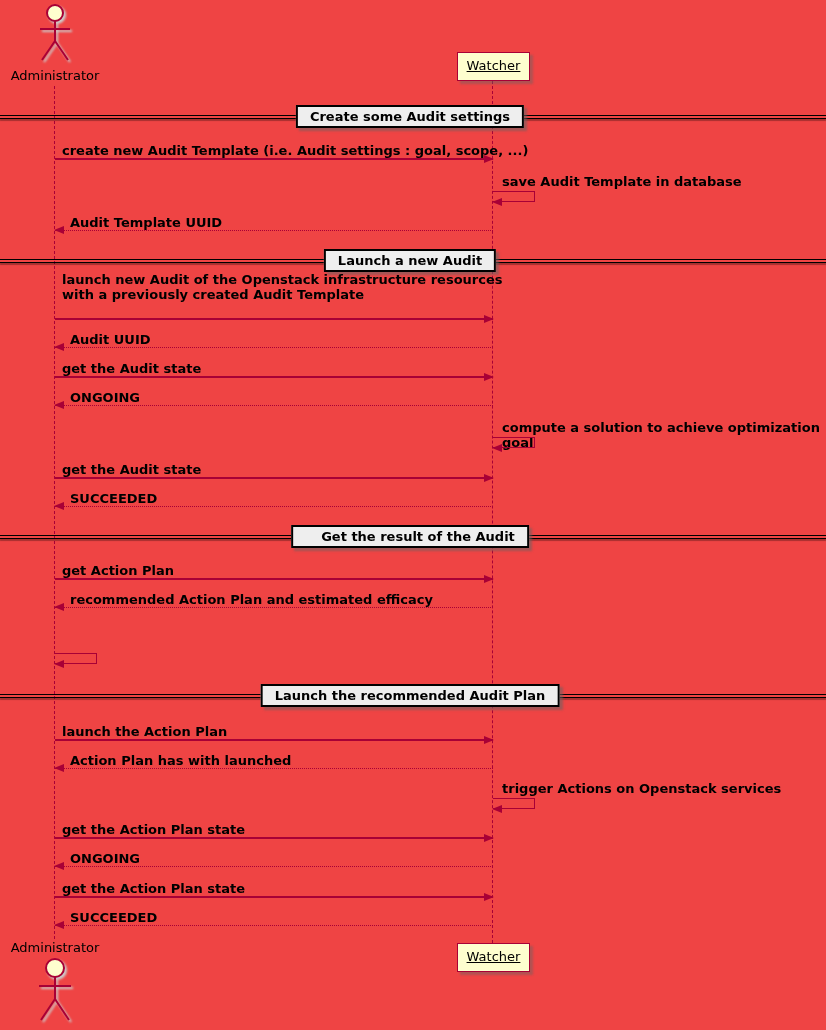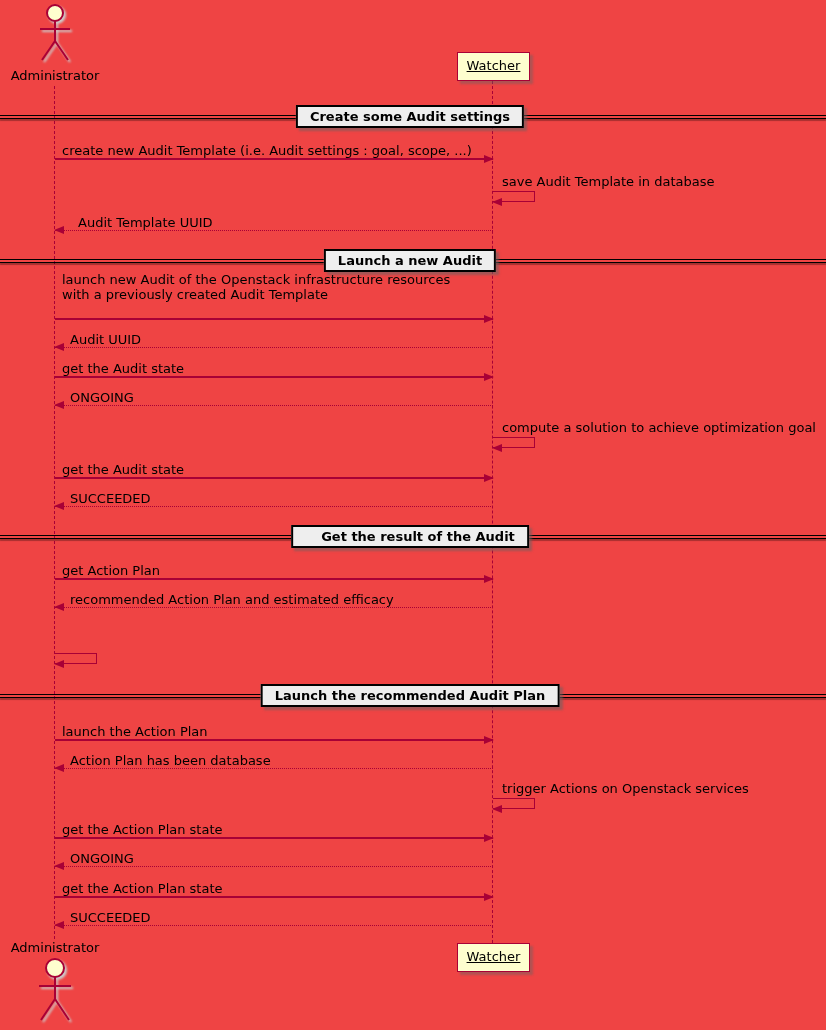--- a/index.html
+++ b/index.html
@@ -25,21 +25,21 @@
     border-top:1.5px solid #000;border-bottom:1.5px solid #000;
     box-shadow:0 2px 1px rgba(0,0,0,.3);
   }
   .divider-box{
     position:absolute;left:410px;transform:translateX(-50%);
     background:#EEEEEE;border:2px solid #000;padding:2px 12px;
     font-weight:bold;font-size:13px;white-space:nowrap;
     box-shadow:3px 3px 2px rgba(100,100,100,.55);
   }
   
-  .msg-label{position:absolute;white-space:pre-line;line-height:15px;}
+  .msg-label{position:absolute;white-space:pre-line;line-height:15px;font-weight:bold;}
   
   .fwd{position:absolute;left:55px;width:438px;height:0;border-top:2px solid #A80036;}
   .fwd::after{
     content:"";position:absolute;right:-1px;top:-5px;width:0;height:0;
     border-top:4px solid transparent;border-bottom:4px solid transparent;
     border-left:10px solid #A80036;
   }
   
   .rpl{position:absolute;left:55px;width:438px;height:0;border-top:1.5px dotted #A80036;}
   .rpl::after{
@@ -79,21 +79,21 @@
 
   <div class="divider-lines" style="top:115px;"></div>
   <div class="divider-box" style="top:105px;">Create some Audit settings</div>
 
   <div class="msg-label" style="left:62px;top:143px;">create new Audit Template (i.e. Audit settings : goal, scope, ...)</div>
   <div class="fwd" style="top:158px;"></div>
 
   <div class="msg-label" style="left:502px;top:174px;">save Audit Template in database</div>
   <div class="selfloop" style="left:493px;top:191px;"></div>
 
-  <div class="msg-label" style="left:70px;top:215px;margin-left:8px;">Audit Template UUID</div>
+  <div class="msg-label" style="left:70px;top:215px;">Audit Template UUID</div>
   <div class="rpl" style="top:230px;"></div>
 
   <div class="divider-lines" style="top:259px;"></div>
   <div class="divider-box" style="top:249px;">Launch a new Audit</div>
 
   <div class="msg-label" style="left:62px;top:272px;">launch new Audit of the Openstack infrastructure resources
 with a previously created Audit Template</div>
   <div class="fwd" style="top:318px;"></div>
 
   <div class="msg-label" style="left:70px;top:332px;">Audit UUID</div>
@@ -124,21 +124,21 @@
   <div class="rpl" style="top:607px;"></div>
 
   <div class="selfloop" style="left:55px;top:653px;"></div>
 
   <div class="divider-lines" style="top:694px;"></div>
   <div class="divider-box" style="top:684px;">Launch the recommended Audit Plan</div>
 
   <div class="msg-label" style="left:62px;top:724px;">launch the Action Plan</div>
   <div class="fwd" style="top:739px;"></div>
 
-  <div class="msg-label" style="left:70px;top:753px;">Action Plan has been database</div>
+  <div class="msg-label" style="left:70px;top:753px;">Action Plan has with launched</div>
   <div class="rpl" style="top:768px;"></div>
 
   <div class="msg-label" style="left:502px;top:781px;">trigger Actions on Openstack services</div>
   <div class="selfloop" style="left:493px;top:798px;"></div>
 
   <div class="msg-label" style="left:62px;top:822px;">get the Action Plan state</div>
   <div class="fwd" style="top:837px;"></div>
 
   <div class="msg-label" style="left:70px;top:851px;">ONGOING</div>
   <div class="rpl" style="top:866px;"></div>

